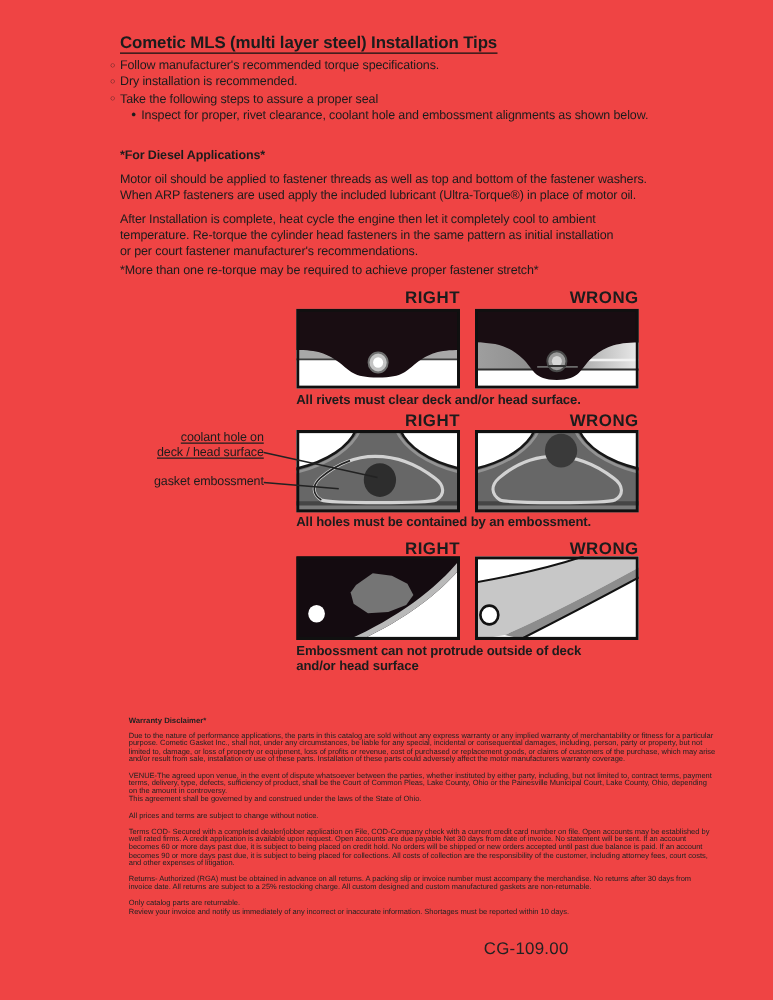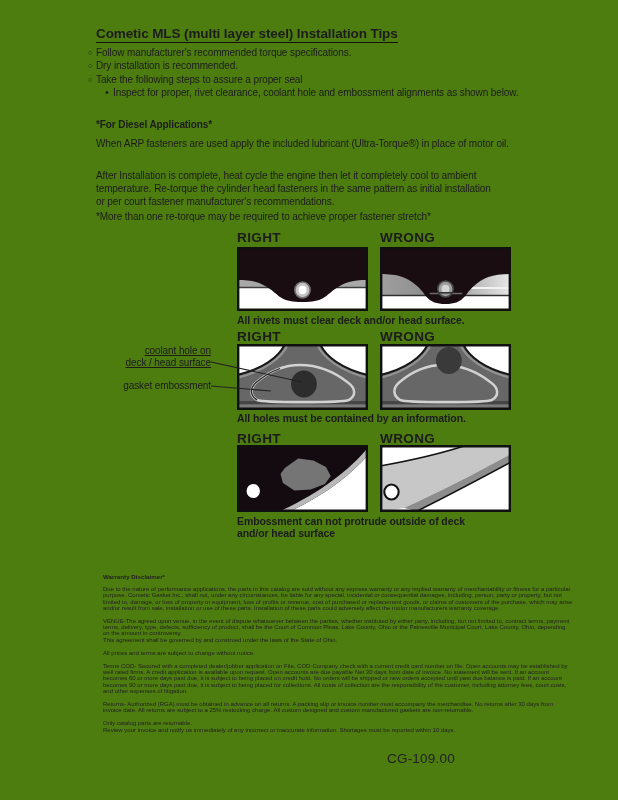--- a/index.html
+++ b/index.html
@@ -1,33 +1,33 @@
 <!DOCTYPE html>
 <html><head>
 <meta charset="utf-8">
 <style>
   html,body{margin:0;padding:0;background:#ffffff;}
   .page{
-    position:relative;width:618px;height:800px;background:#4d7c0f;
+    position:relative;width:618px;height:800px;background:#ef4444;
     font-family:"Liberation Sans","DejaVu Sans",sans-serif;color:#1c1c1c;
     overflow:hidden;
   }
   .abs{position:absolute;}
   .title{
     left:96px;top:26px;font-size:13.5px;font-weight:bold;letter-spacing:-0.1px;
   }
   .title .underline{border-bottom:1.6px solid #111;padding-bottom:1px;}
   .tips{left:88px;top:46px;font-size:10px;letter-spacing:-0.1px;}
   .tip-row{height:13.4px;line-height:13.4px;white-space:nowrap;}
   .tip-row.sub{margin-left:17px;}
   .b-marker{display:inline-block;width:8px;font-size:7px;vertical-align:1px;color:#1c1c1c;}
   .b-marker.filled{font-size:11px;vertical-align:0;}
   .diesel-heading{left:96px;top:119px;font-size:10px;font-weight:bold;letter-spacing:-0.1px;}
   .body-par{left:96px;font-size:10px;line-height:13px;letter-spacing:-0.1px;white-space:nowrap;}
-  .rw-label{top:0;font-size:13.5px;font-weight:700;letter-spacing:0.4px;text-align:left;width:131px;}
+  .rw-label{top:0;font-size:13.5px;font-weight:700;letter-spacing:0.4px;text-align:right;width:131px;}
   .caption{font-size:10.5px;font-weight:bold;letter-spacing:-0.1px;line-height:11.5px;white-space:nowrap;}
   .diagram-label{font-size:10px;line-height:11.5px;text-align:right;white-space:nowrap;letter-spacing:-0.1px;}
   .dbox{display:block;}
   .legal{left:103px;top:574px;width:470px;font-size:6px;line-height:6.2px;letter-spacing:0;color:#222;}
   .legal .lg-head{font-weight:bold;margin-bottom:6px;font-size:6.2px;}
   .legal p{margin:0 0 7px 0;}
   .legal .joined{margin:0;}
   .legal .joined-last{margin:0 0 7px 0;}
   .page-code{left:387px;top:751px;font-size:13.5px;letter-spacing:0.2px;color:#222;text-align:center;}
 </style>
@@ -51,20 +51,21 @@
       <span class="b-marker">○</span><span>Take the following steps to assure a proper seal</span>
     </div>
     <div class="tip-row sub">
       <span class="b-marker filled">•</span><span>Inspect for proper, rivet clearance, coolant hole and embossment alignments as shown below.</span>
     </div>
   </div>
 
   <div class="abs diesel-heading">*For Diesel Applications*</div>
 
   <div class="abs body-par" style="top:137px;">
+    <div>Motor oil should be applied to fastener threads as well as top and bottom of the fastener washers.</div>
     <div>When ARP fasteners are used apply the included lubricant (Ultra-Torque®) in place of motor oil.</div>
   </div>
 
   <div class="abs body-par" style="top:169px;">
     <div>After Installation is complete, heat cycle the engine then let it completely cool to ambient</div>
     <div>temperature. Re-torque the cylinder head fasteners in the same pattern as initial installation</div>
     <div>or per court fastener manufacturer's recommendations.</div>
   </div>
 
   <div class="abs body-par" style="top:210px;">*More than one re-torque may be required to achieve proper fastener stretch*</div>
@@ -142,21 +143,21 @@
     <path d="M21,56 C13.5,51.5 13,44.5 20,38.5 C34,27 50,21 66,21 C84,21 102,28 116,38.5 C124.5,44.5 124.5,52 117,56 C110,58.8 28,58.8 21,56 Z" fill="none" stroke="#d2d2d2" stroke-width="2.6"></path>
     <circle cx="72" cy="16.5" r="13.5" fill="#3a3a3a"></circle>
     <rect x="1.25" y="1.25" width="134.5" height="63.5" fill="none" stroke="#101010" stroke-width="2.5"></rect>
   </svg>
 
   <svg class="abs" style="left:205px;top:352px;" width="105" height="45" viewBox="0 0 105 45">
     <line x1="6" y1="10" x2="97" y2="30" stroke="#222222" stroke-width="1.1"></line>
     <line x1="6" y1="34" x2="66" y2="39" stroke="#222222" stroke-width="1.1"></line>
   </svg>
 
-  <div class="abs caption" style="left:237px;top:413px;">All holes must be contained by an information.</div>
+  <div class="abs caption" style="left:237px;top:413px;">All holes must be contained by an embossment.</div>
 
   <div class="abs rw-label" style="left:237px;top:431px;">RIGHT</div>
   <div class="abs rw-label" style="left:380px;top:431px;">WRONG</div>
 
   <svg class="abs dbox" style="left:237px;top:445px;" width="131" height="67" viewBox="0 0 137 67" preserveAspectRatio="none">
     <rect width="137" height="67" fill="#140b10"></rect>
     <path d="M137,10 C119,30 92,50 54,67 L137,67 Z" fill="#ffffff"></path>
     <path d="M137,2.5 C117,26 85,49 43,67 L54,67 C92,50 119,30 137,10 Z" fill="#b9b9b9"></path>
     <path d="M50,23 L64,13.5 L80,15.5 L93,22 L98,31 L92,39 L77,44.5 L60,45.5 L48,38 L45.5,29 Z" fill="#757575"></path>
     <circle cx="17" cy="46" r="7" fill="#ffffff"></circle>

